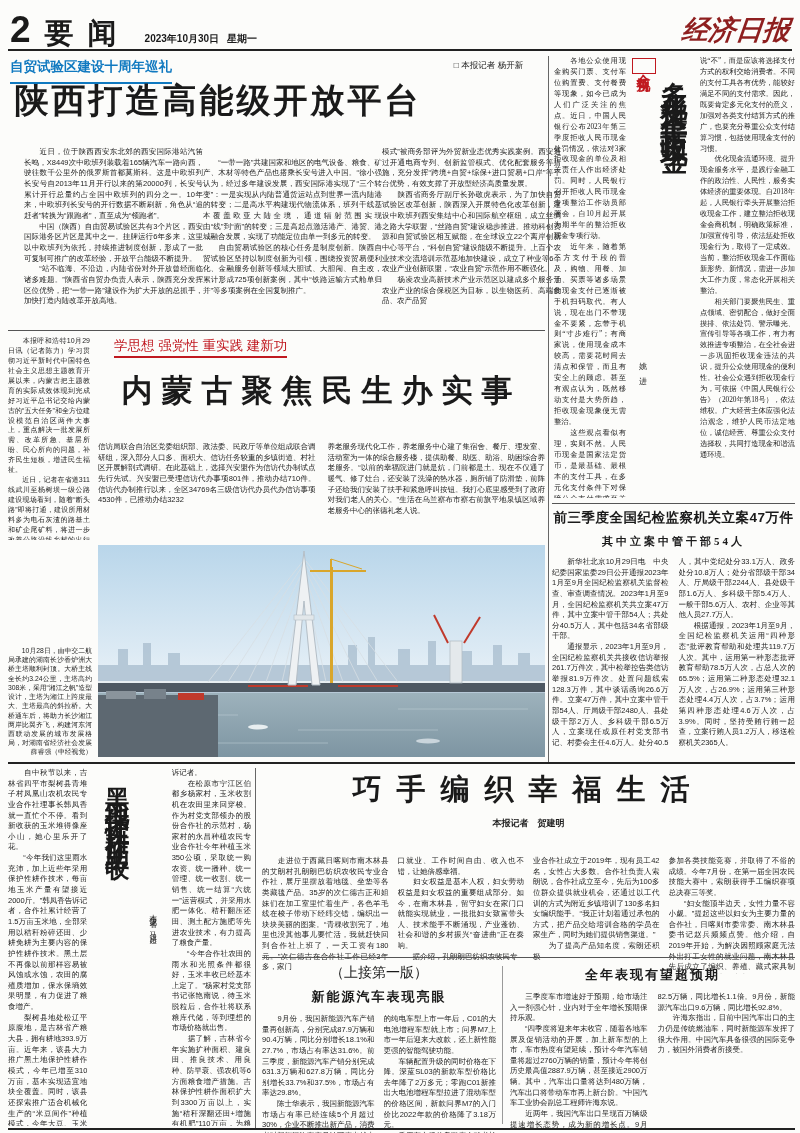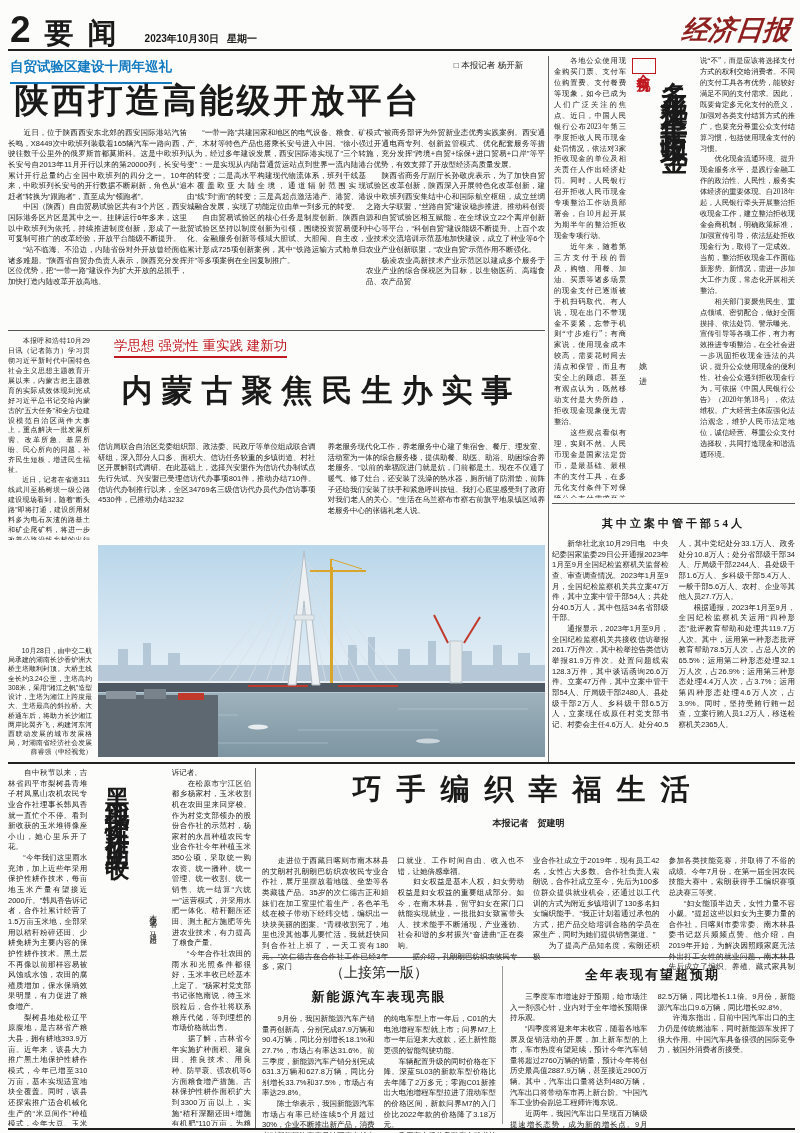--- a/index.html
+++ b/index.html
@@ -29,21 +29,21 @@
     <span style="font-size:10px;margin-left:8px;margin-bottom:2px;font-weight:bold;">星期一</span>
     <span class="hd-serif" style="margin-left:auto;font-size:27px;font-style:italic;color:#8e1f1f;transform:skewX(-6deg);">经济日报</span>
   </div>
   <div class="abs rule" style="left:8px;top:49px;width:784px;height:2px;"></div>
 
   <div class="abs" style="left:10px;top:57px;">
     <span style="font-size:13.5px;font-weight:bold;color:#1079c0;border-bottom:2px solid #1079c0;padding-bottom:8px;">自贸试验区建设十周年巡礼</span>
   </div>
   <div class="abs hd-sans center" style="left:8px;top:78px;width:420px;font-size:34px;letter-spacing:3px;">陕西打造高能级开放平台</div>
   <div class="abs center" style="left:432px;top:60px;width:113px;font-size:8.5px;">□ 本报记者 杨开新</div>
-  <div class="abs cols" style="left:8px;top:128px;width:537px;height:198px;">
+  <div class="abs cols" style="left:24px;top:128px;width:537px;height:198px;align-items:center;">
     <div class="bt">　　近日，位于陕西西安东北郊的西安国际港站汽笛长鸣，X8449次中欧班列装载着165辆汽车一路向西，驶往数千公里外的俄罗斯首都莫斯科。这是中欧班列长安号自2013年11月开行以来的第20000列，长安号累计开行总量约占全国中欧班列的四分之一。10年来，中欧班列长安号的开行数据不断刷新，角色从“追赶者”转换为“跟跑者”，直至成为“领跑者”。
 　　中国（陕西）自由贸易试验区共有3个片区，西安国际港务区片区是其中之一。挂牌运行6年多来，这里以中欧班列为依托，持续推进制度创新，形成了一批可复制可推广的改革经验，开放平台能级不断提升。
 　　“站不临海、不沿边，内陆省份对外开放曾经面临诸多难题。”陕西省自贸办负责人表示，陕西充分发挥区位优势，把“一带一路”建设作为扩大开放的总抓手，加快打造内陆改革开放高地。</div>
     <div class="bt">　　“一带一路”共建国家和地区的电气设备、粮食、矿产、木材等特色产品也搭乘长安号进入中国。“徐小强认为，经过多年建设发展，西安国际港实现了“三个转变”：一是实现从内陆普通货运站点到世界一流内陆港的转变；二是高水平构建现代物流体系，班列干线基本覆盖欧亚大陆全境，通道辐射范围实现由“线”到“面”的转变；三是高起点激活港产、港贸、港城融合发展，实现了功能定位由单一到多元的转变。
 　　自由贸易试验区的核心任务是制度创新。陕西自贸试验区坚持以制度创新为引领，围绕投资贸易便利化、金融服务创新等领域大胆试、大胆闯、自主改，累计形成725项创新案例，其中“铁路运输方式舱单归并”等多项案例在全国复制推广。</div>
     <div class="bt">模式”被商务部评为外贸新业态优秀实践案例。西安通过开通电商专列、创新监管模式、优化配套服务等措施，充分发挥“跨境+自贸+综保+进口贸易+口岸”等平台优势，有效支撑了开放型经济高质量发展。
 　　陕西省商务厅副厅长孙敬虎表示，为了加快自贸试验区改革创新，陕西深入开展特色化改革创新，建设中欧班列西安集结中心和国际航空枢纽，成立丝绸之路大学联盟，“丝路自贸”建设稳步推进。推动科创资源和自贸试验区相互赋能，在全球设立22个离岸创新中心等平台，“科创自贸”建设能级不断提升。上百个农业技术交流培训示范基地加快建设，成立了种业等6个农业产业创新联盟，“农业自贸”示范作用不断强化。
 　　杨凌农业高新技术产业示范区以建成多个服务于农业产业的综合保税区为目标，以生物医药、高端食品、农产品贸</div>
   </div>
   <div class="abs rule" style="left:8px;top:330px;width:537px;height:1px;background:#555;"></div>
@@ -159,20 +159,21 @@
       <div class="vtext hd-sans" style="position:absolute;left:24px;top:4px;height:432px;font-size:27px;letter-spacing:6px;">多元化支付不等于拒收现金</div>
       <div class="vtext" style="position:absolute;left:4px;top:300px;font-size:8px;letter-spacing:3px;">姚　进</div>
     </div>
     <div class="bt kai" style="width:95px;font-size:7.3px;line-height:1.5;">说“不”，而是应该将选择支付方式的权利交给消费者。不同的支付工具各有优势，能较好满足不同的支付需求。因此，既要肯定多元化支付的意义，加强对各类支付结算方式的推广，也要充分尊重公众支付结算习惯，包括使用现金支付的习惯。
 　　优化现金流通环境、提升现金服务水平，是践行金融工作的政治性、人民性，服务实体经济的重要体现。自2018年起，人民银行牵头开展整治拒收现金工作，建立整治拒收现金会商机制，明确政策标准，加强宣传引导，依法惩处拒收现金行为，取得了一定成效。当前，整治拒收现金工作面临新形势、新情况，需进一步加大工作力度，常态化开展相关整治。
 　　相关部门要聚焦民生、重点领域、密切配合，做好全面摸排、依法处罚、警示曝光、宣传引导等各项工作，有力有效推进专项整治，在全社会进一步巩固拒收现金违法的共识，提升公众使用现金的便利性。社会公众遇到拒收现金行为，可依据《中国人民银行公告》（2020年第18号），依法维权。广大经营主体应强化法治观念，维护人民币法定地位，诚信经营、尊重公众支付选择权，共同打造现金和谐流通环境。</div>
   </div>
 
   <div class="abs rule" style="left:552px;top:503px;width:243px;height:1px;background:#555;"></div>
   <div class="abs" style="left:552px;top:509px;width:243px;">
+    <div class="hd-sans center" style="font-size:13.5px;letter-spacing:0.5px;">前三季度全国纪检监察机关立案47万件</div>
     <div class="kai center" style="font-size:11px;letter-spacing:3px;font-weight:bold;margin-top:7px;">其中立案中管干部54人</div>
     <div class="cols" style="gap:10px;margin-top:8px;height:192px;">
       <div class="bt">　　新华社北京10月29日电　中央纪委国家监委29日公开通报2023年1月至9月全国纪检监察机关监督检查、审查调查情况。2023年1月至9月，全国纪检监察机关共立案47万件，其中立案中管干部54人；共处分40.5万人，其中包括34名省部级干部。
 　　通报显示，2023年1月至9月，全国纪检监察机关共接收信访举报261.7万件次，其中检举控告类信访举报81.9万件次。处置问题线索128.3万件，其中谈话函询26.6万件。立案47万件，其中立案中管干部54人、厅局级干部2480人、县处级干部2万人、乡科级干部6.5万人，立案现任或原任村党支部书记、村委会主任4.6万人。处分40.5万</div>
       <div class="bt">人，其中党纪处分33.1万人、政务处分10.8万人；处分省部级干部34人、厅局级干部2244人、县处级干部1.6万人、乡科级干部5.4万人、一般干部5.6万人、农村、企业等其他人员27.7万人。
 　　根据通报，2023年1月至9月，全国纪检监察机关运用“四种形态”批评教育帮助和处理共119.7万人次。其中，运用第一种形态批评教育帮助78.5万人次，占总人次的65.5%；运用第二种形态处理32.1万人次，占26.9%；运用第三种形态处理4.4万人次，占3.7%；运用第四种形态处理4.6万人次，占3.9%。同时，坚持受贿行贿一起查，立案行贿人员1.2万人，移送检察机关2365人。</div>
     </div>
   </div>
 
   <div class="abs rule" style="left:8px;top:762px;width:787px;height:1.5px;"></div>

